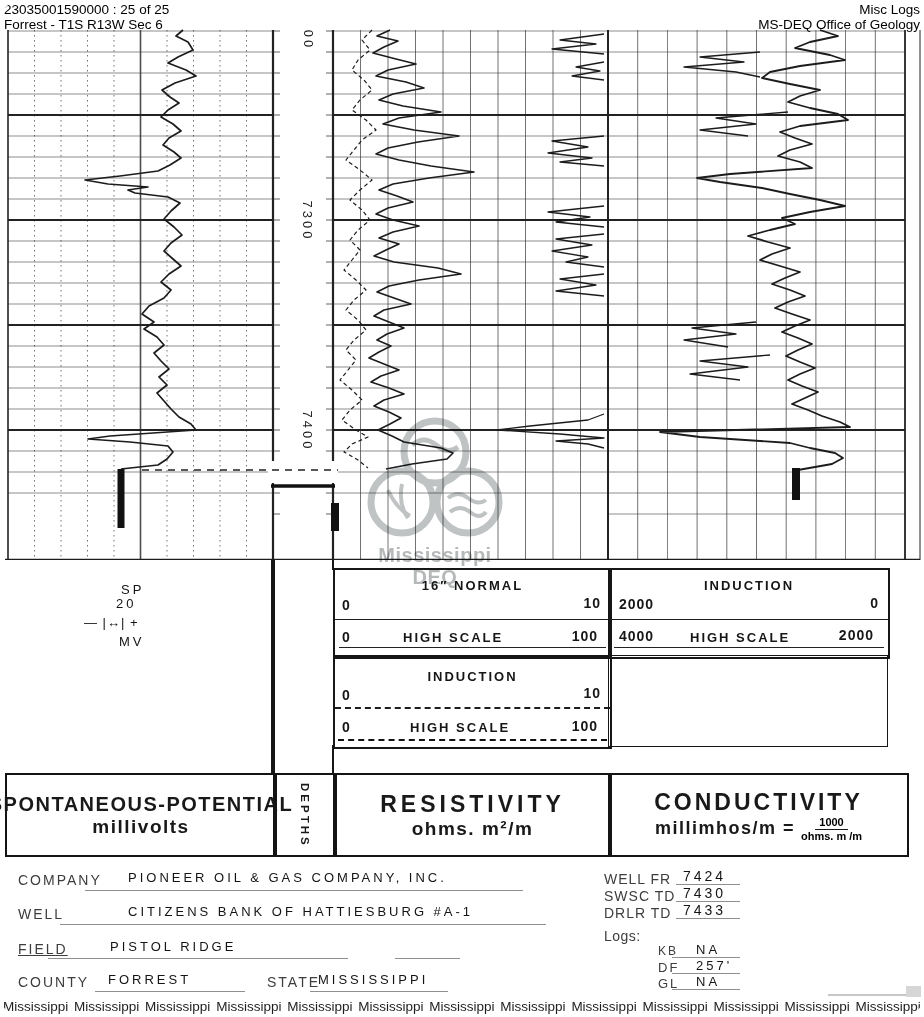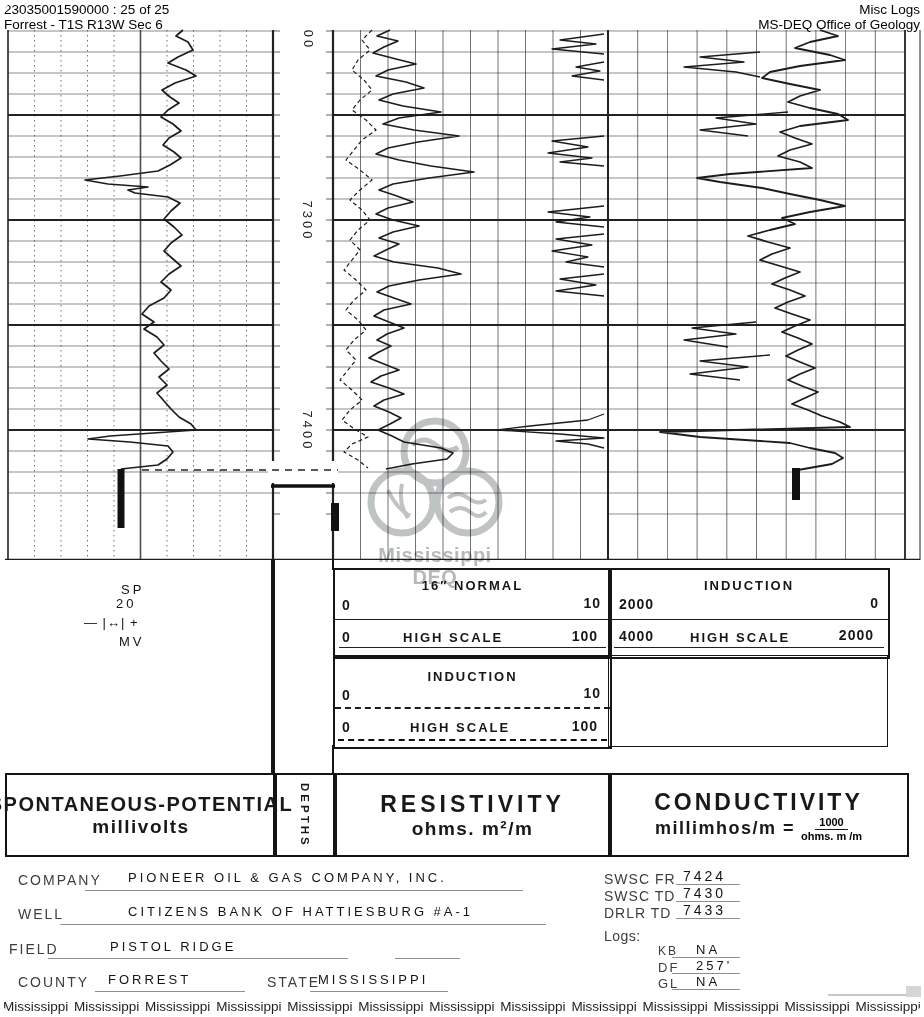--- a/index.html
+++ b/index.html
@@ -303,33 +303,33 @@
 
   <div>
     <span class="abs flabel" style="left:18px;top:872px;">COMPANY</span>
     <span class="abs stencil" style="left:128px;top:870px;">PIONEER OIL &amp; GAS COMPANY, INC.</span>
     <div class="uline" style="left:85px;top:890px;width:438px;"></div>
 
     <span class="abs flabel" style="left:18px;top:906px;">WELL</span>
     <span class="abs stencil" style="left:128px;top:904px;">CITIZENS BANK OF HATTIESBURG #A-1</span>
     <div class="uline" style="left:60px;top:924px;width:486px;"></div>
 
-    <span class="abs flabel" style="left:9px;top:941px;">FIELD</span>
+    <span class="abs flabel" style="left:18px;top:941px;text-decoration:underline;">FIELD</span>
     <span class="abs stencil" style="left:110px;top:939px;">PISTOL RIDGE</span>
     <div class="uline" style="left:48px;top:958px;width:300px;"></div>
     <div class="uline" style="left:395px;top:958px;width:65px;"></div>
 
     <span class="abs flabel" style="left:18px;top:974px;">COUNTY</span>
     <span class="abs stencil" style="left:108px;top:972px;">FORREST</span>
     <div class="uline" style="left:95px;top:991px;width:150px;"></div>
     <span class="abs flabel" style="left:267px;top:974px;">STATE</span>
     <span class="abs stencil" style="left:318px;top:972px;">MISSISSIPPI</span>
     <div class="uline" style="left:310px;top:991px;width:138px;"></div>
 
-    <span class="abs flabel" style="left:604px;top:871px;letter-spacing:1px;">SWSC FR</span>
+    <span class="abs flabel" style="left:604px;top:871px;letter-spacing:1px;">WELL FR</span>
     <span class="abs stencil" style="left:683px;top:868px;font-size:14px;">7424</span>
     <div class="uline" style="left:676px;top:884px;width:64px;"></div>
 
     <span class="abs flabel" style="left:604px;top:888px;letter-spacing:1px;">SWSC TD</span>
     <span class="abs stencil" style="left:683px;top:885px;font-size:14px;">7430</span>
     <div class="uline" style="left:676px;top:901px;width:64px;"></div>
 
     <span class="abs flabel" style="left:604px;top:905px;letter-spacing:1px;">DRLR TD</span>
     <span class="abs stencil" style="left:683px;top:902px;font-size:14px;">7433</span>
     <div class="uline" style="left:676px;top:918px;width:64px;"></div>

